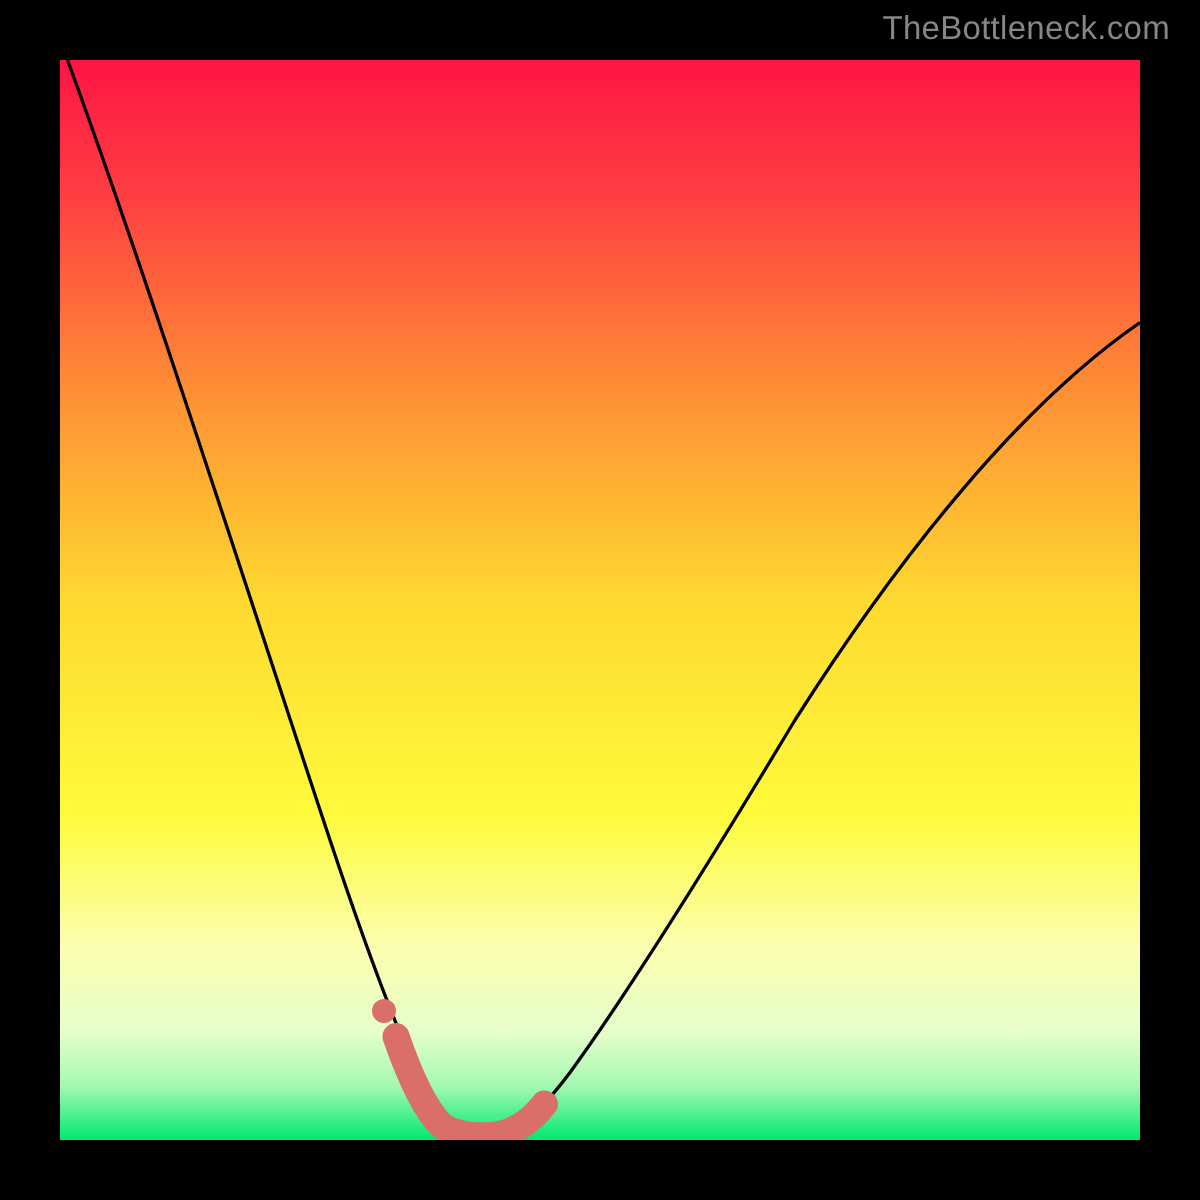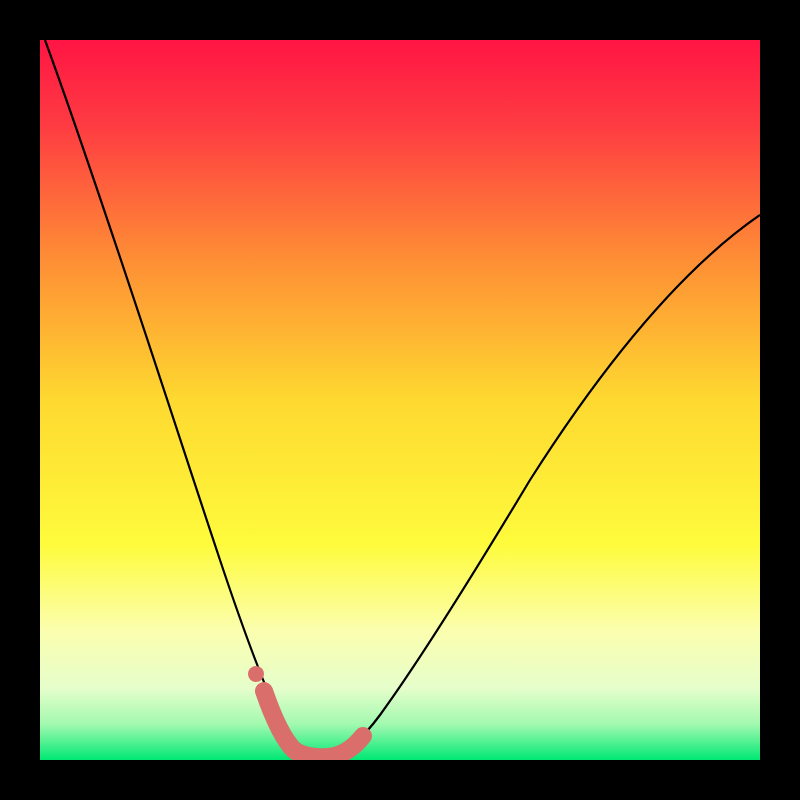--- a/index.html
+++ b/index.html
@@ -35,20 +35,21 @@
     width: 720px;
     height: 720px;
     display: block;
   }
 </style>
 </head>
 <body>
 
 <div class="frame">
 
+  <div class="watermark">TheBottleneck.com</div>
 
   <svg viewBox="0 0 720 720" preserveAspectRatio="none">
     <defs>
       <linearGradient id="bg-grad" x1="0" y1="0" x2="0" y2="1">
         <stop offset="0%" stop-color="#FF1544"></stop>
         <stop offset="12%" stop-color="#FE3C42"></stop>
         <stop offset="30%" stop-color="#FE8C35"></stop>
         <stop offset="50%" stop-color="#FED930"></stop>
         <stop offset="70%" stop-color="#FEFB3C"></stop>
         <stop offset="82%" stop-color="#FBFEAE"></stop>

